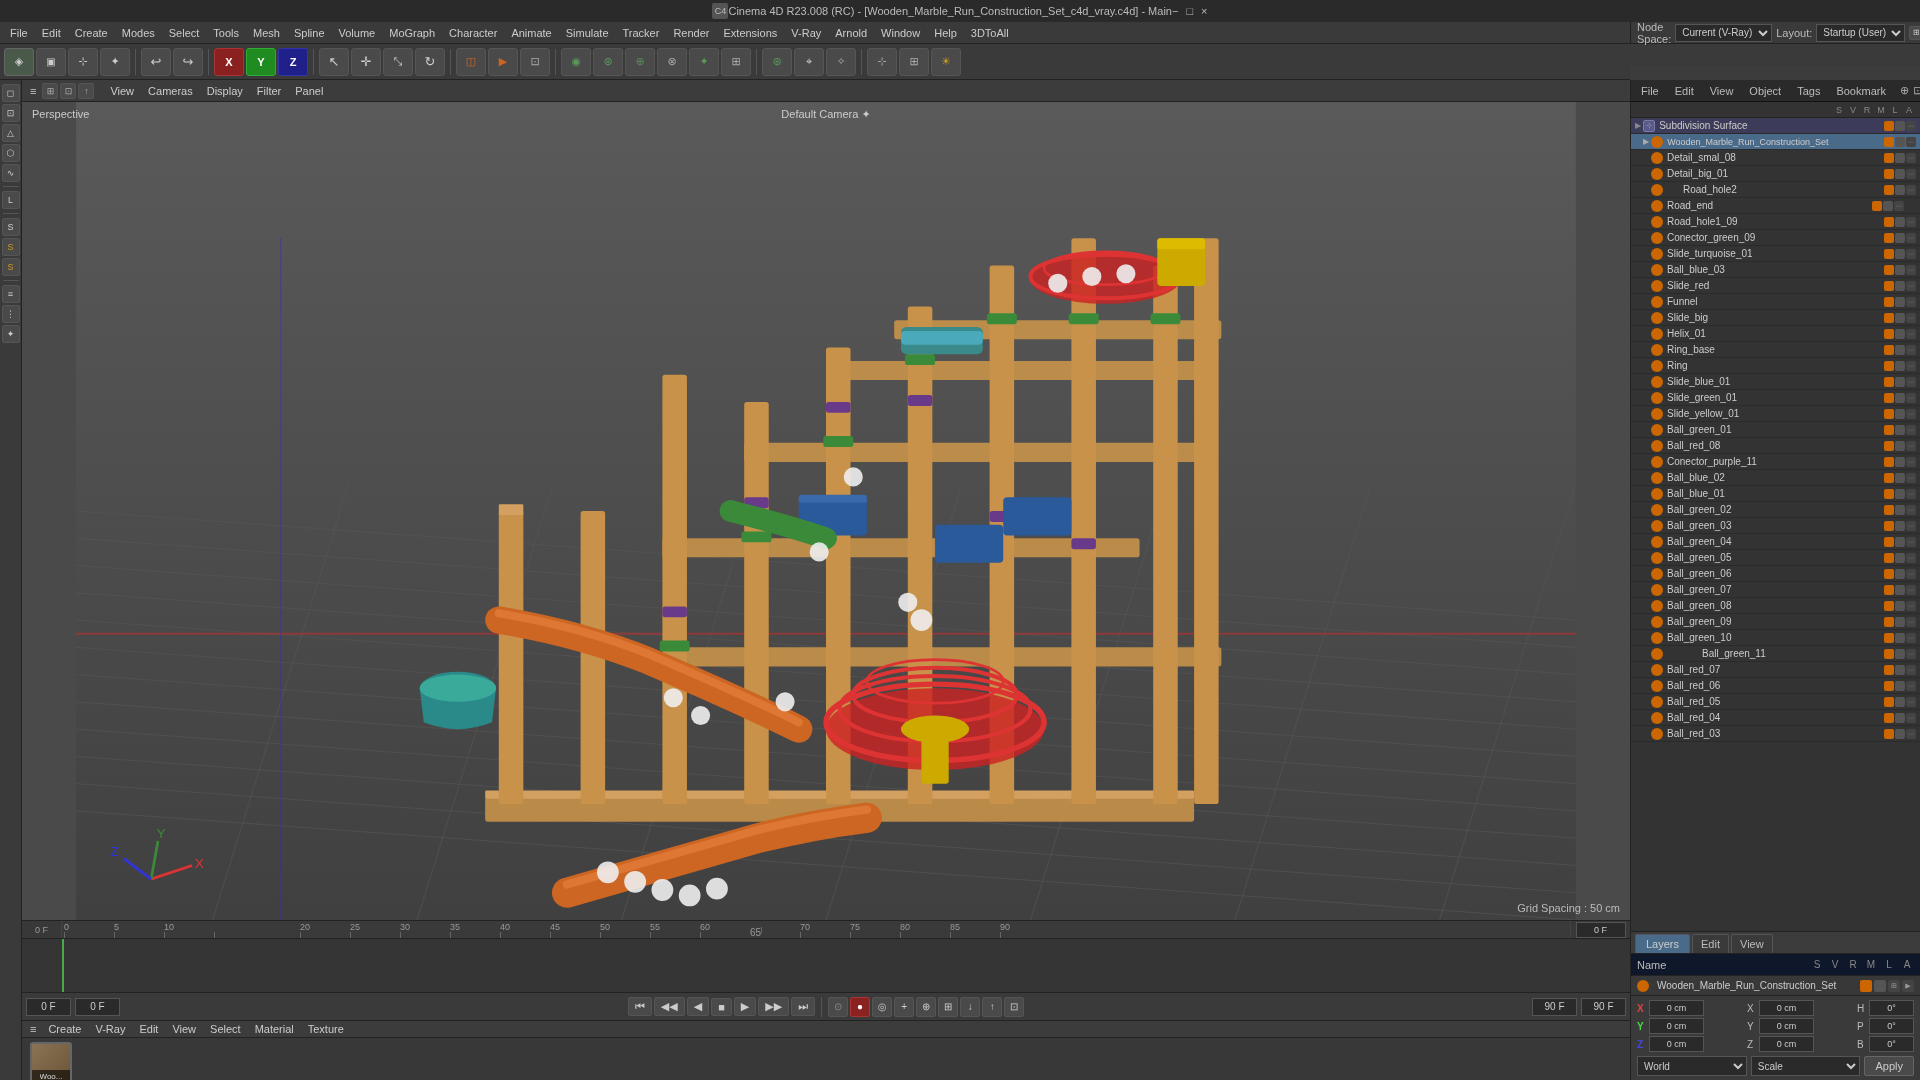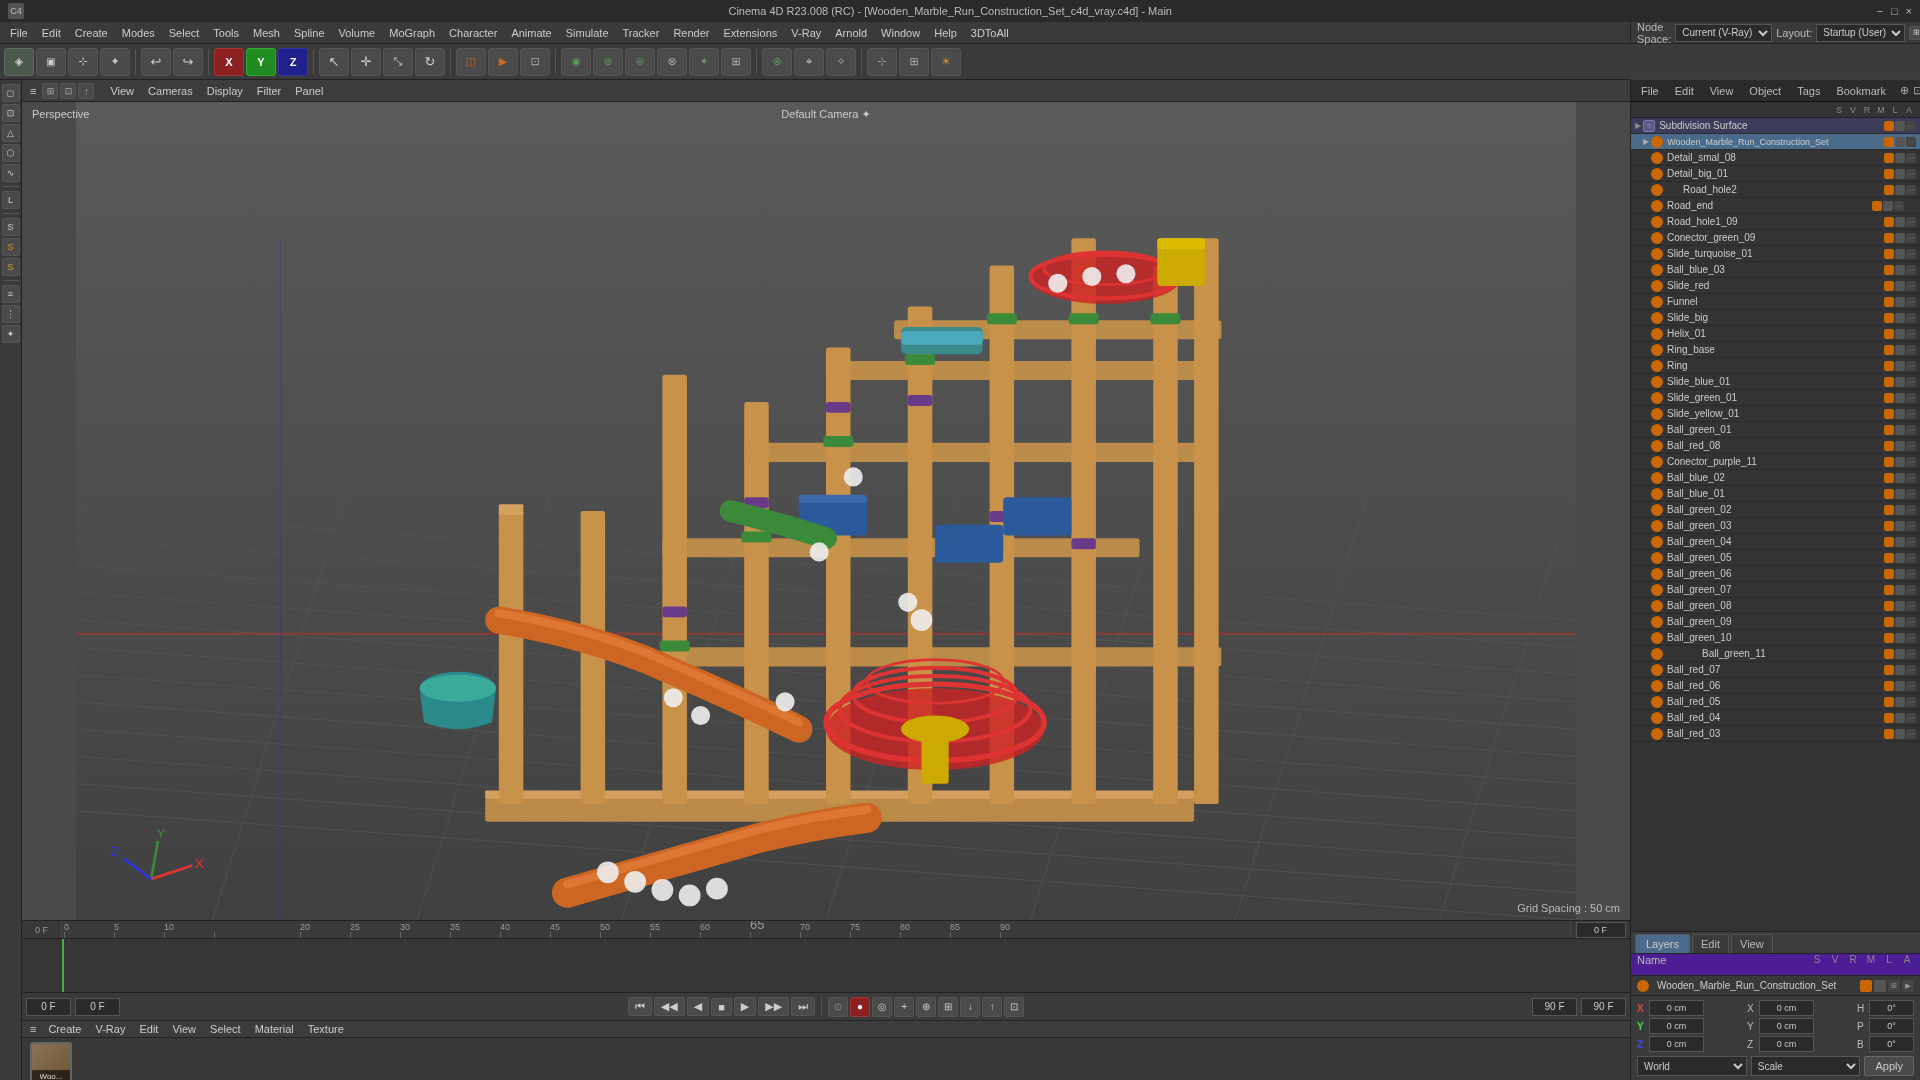--- a/index.html
+++ b/index.html
@@ -1,20 +1,20 @@
 <!DOCTYPE html>
 <html><head>
   <meta charset="utf-8">
   <style>
     * { margin: 0; padding: 0; box-sizing: border-box; }
     body { width: 1920px; height: 1080px; overflow: hidden; background: #3a3a3a; font-family: Arial, sans-serif; font-size: 11px; color: #ccc; }
 
     
     #titlebar {
-      height: 22px; background: #2a2a2a; display: flex; align-items: center; justify-content: space-between;
+      height: 22px; background: #2a2a2a; display: flex; align-items: center; justify-content: center;
       padding: 0 8px; color: #bbb; font-size: 11px;
     }
     #titlebar-controls { display: flex; gap: 8px; }
     #titlebar-controls span { cursor: pointer; }
 
     
     #menubar {
       height: 22px; background: #3c3c3c; display: flex; align-items: center; padding: 0 4px; gap: 2px;
       border-bottom: 1px solid #222;
     }
@@ -363,21 +363,21 @@
               <div style="width:1px;height:6px;background:#666;"></div>
             </div>
           <div style="width:50px;display:flex;flex-direction:column;align-items:flex-start;color:#999;font-size:9px;padding-left:2px;">
               <span>55</span>
               <div style="width:1px;height:6px;background:#666;"></div>
             </div>
           <div style="width:50px;display:flex;flex-direction:column;align-items:flex-start;color:#999;font-size:9px;padding-left:2px;">
               <span>60</span>
               <div style="width:1px;height:6px;background:#666;"></div>
             </div>
-          <div style="width:50px;display:flex;flex-direction:column;align-items:flex-start;color:#999;font-size:13px;padding-left:2px;">
+          <div style="width:50px;display:flex;flex-direction:row;align-items:flex-start;color:#999;font-size:10px;padding-left:2px;">
               <span>65</span>
               <div style="width:1px;height:6px;background:#666;"></div>
             </div>
           <div style="width:50px;display:flex;flex-direction:column;align-items:flex-start;color:#999;font-size:9px;padding-left:2px;">
               <span>70</span>
               <div style="width:1px;height:6px;background:#666;"></div>
             </div>
           <div style="width:50px;display:flex;flex-direction:column;align-items:flex-start;color:#999;font-size:9px;padding-left:2px;">
               <span>75</span>
               <div style="width:1px;height:6px;background:#666;"></div>
@@ -846,21 +846,21 @@
       </div>
 
     <div style="border-top:1px solid #222;">
 
       <div style="height:22px;background:#3c3c3c;display:flex;align-items:flex-end;padding:0 4px;gap:2px;border-bottom:1px solid #222;">
         <span style="padding:3px 10px;cursor:pointer;color:#ccc;font-size:11px;background:#4a6a8a;border:1px solid #556;border-bottom:none;border-radius:2px 2px 0 0;">Layers</span>
         <span style="padding:3px 8px;cursor:pointer;color:#bbb;font-size:11px;background:#3a3a3a;border:1px solid #555;border-bottom:none;border-radius:2px 2px 0 0;">Edit</span>
         <span style="padding:3px 8px;cursor:pointer;color:#bbb;font-size:11px;background:#3a3a3a;border:1px solid #555;border-bottom:none;border-radius:2px 2px 0 0;">View</span>
       </div>
 
-      <div style="height:22px;background:#4c1d95;display:flex;padding:0 6px;gap:4px;border-bottom:1px solid #222;">
+      <div style="height:22px;background:#0f172a;display:flex;align-items:center;padding:0 6px;gap:4px;border-bottom:1px solid #222;">
         <span style="color:#bbb;font-size:11px;margin-right:4px;">Name</span>
         <span style="flex:1;"></span>
         <span style="color:#888;font-size:10px;width:14px;text-align:center;">S</span>
         <span style="color:#888;font-size:10px;width:14px;text-align:center;">V</span>
         <span style="color:#888;font-size:10px;width:14px;text-align:center;">R</span>
         <span style="color:#888;font-size:10px;width:14px;text-align:center;">M</span>
         <span style="color:#888;font-size:10px;width:14px;text-align:center;">L</span>
         <span style="color:#888;font-size:10px;width:14px;text-align:center;">A</span>
       </div>
 

